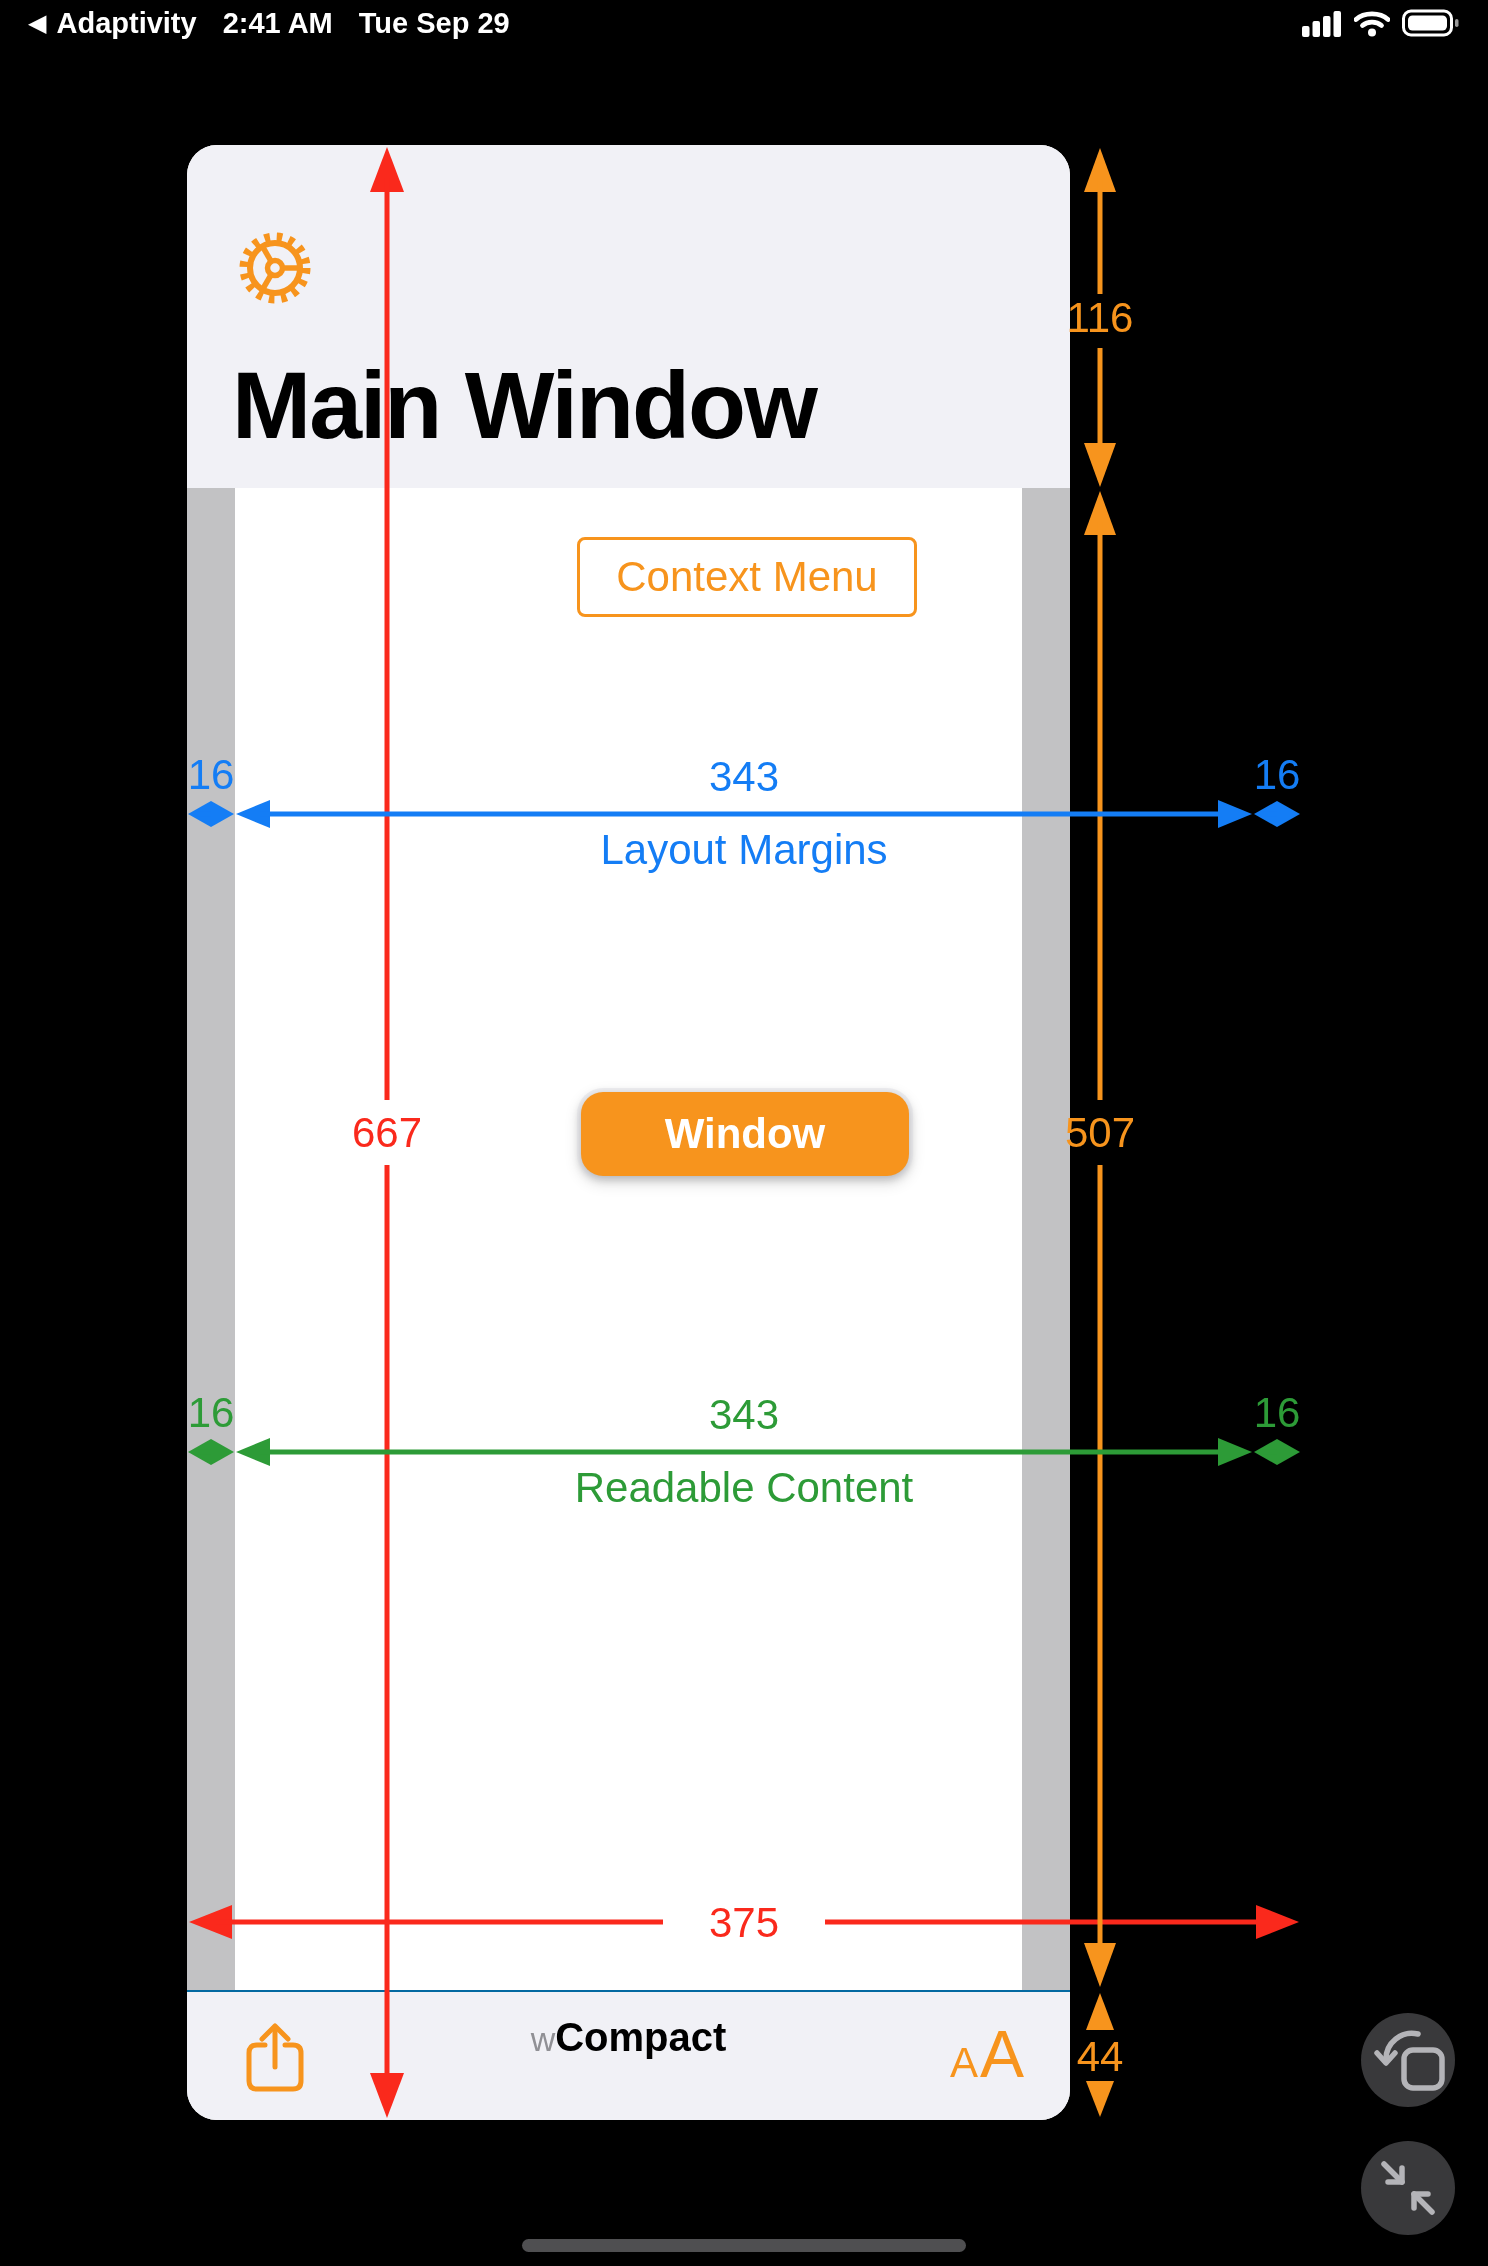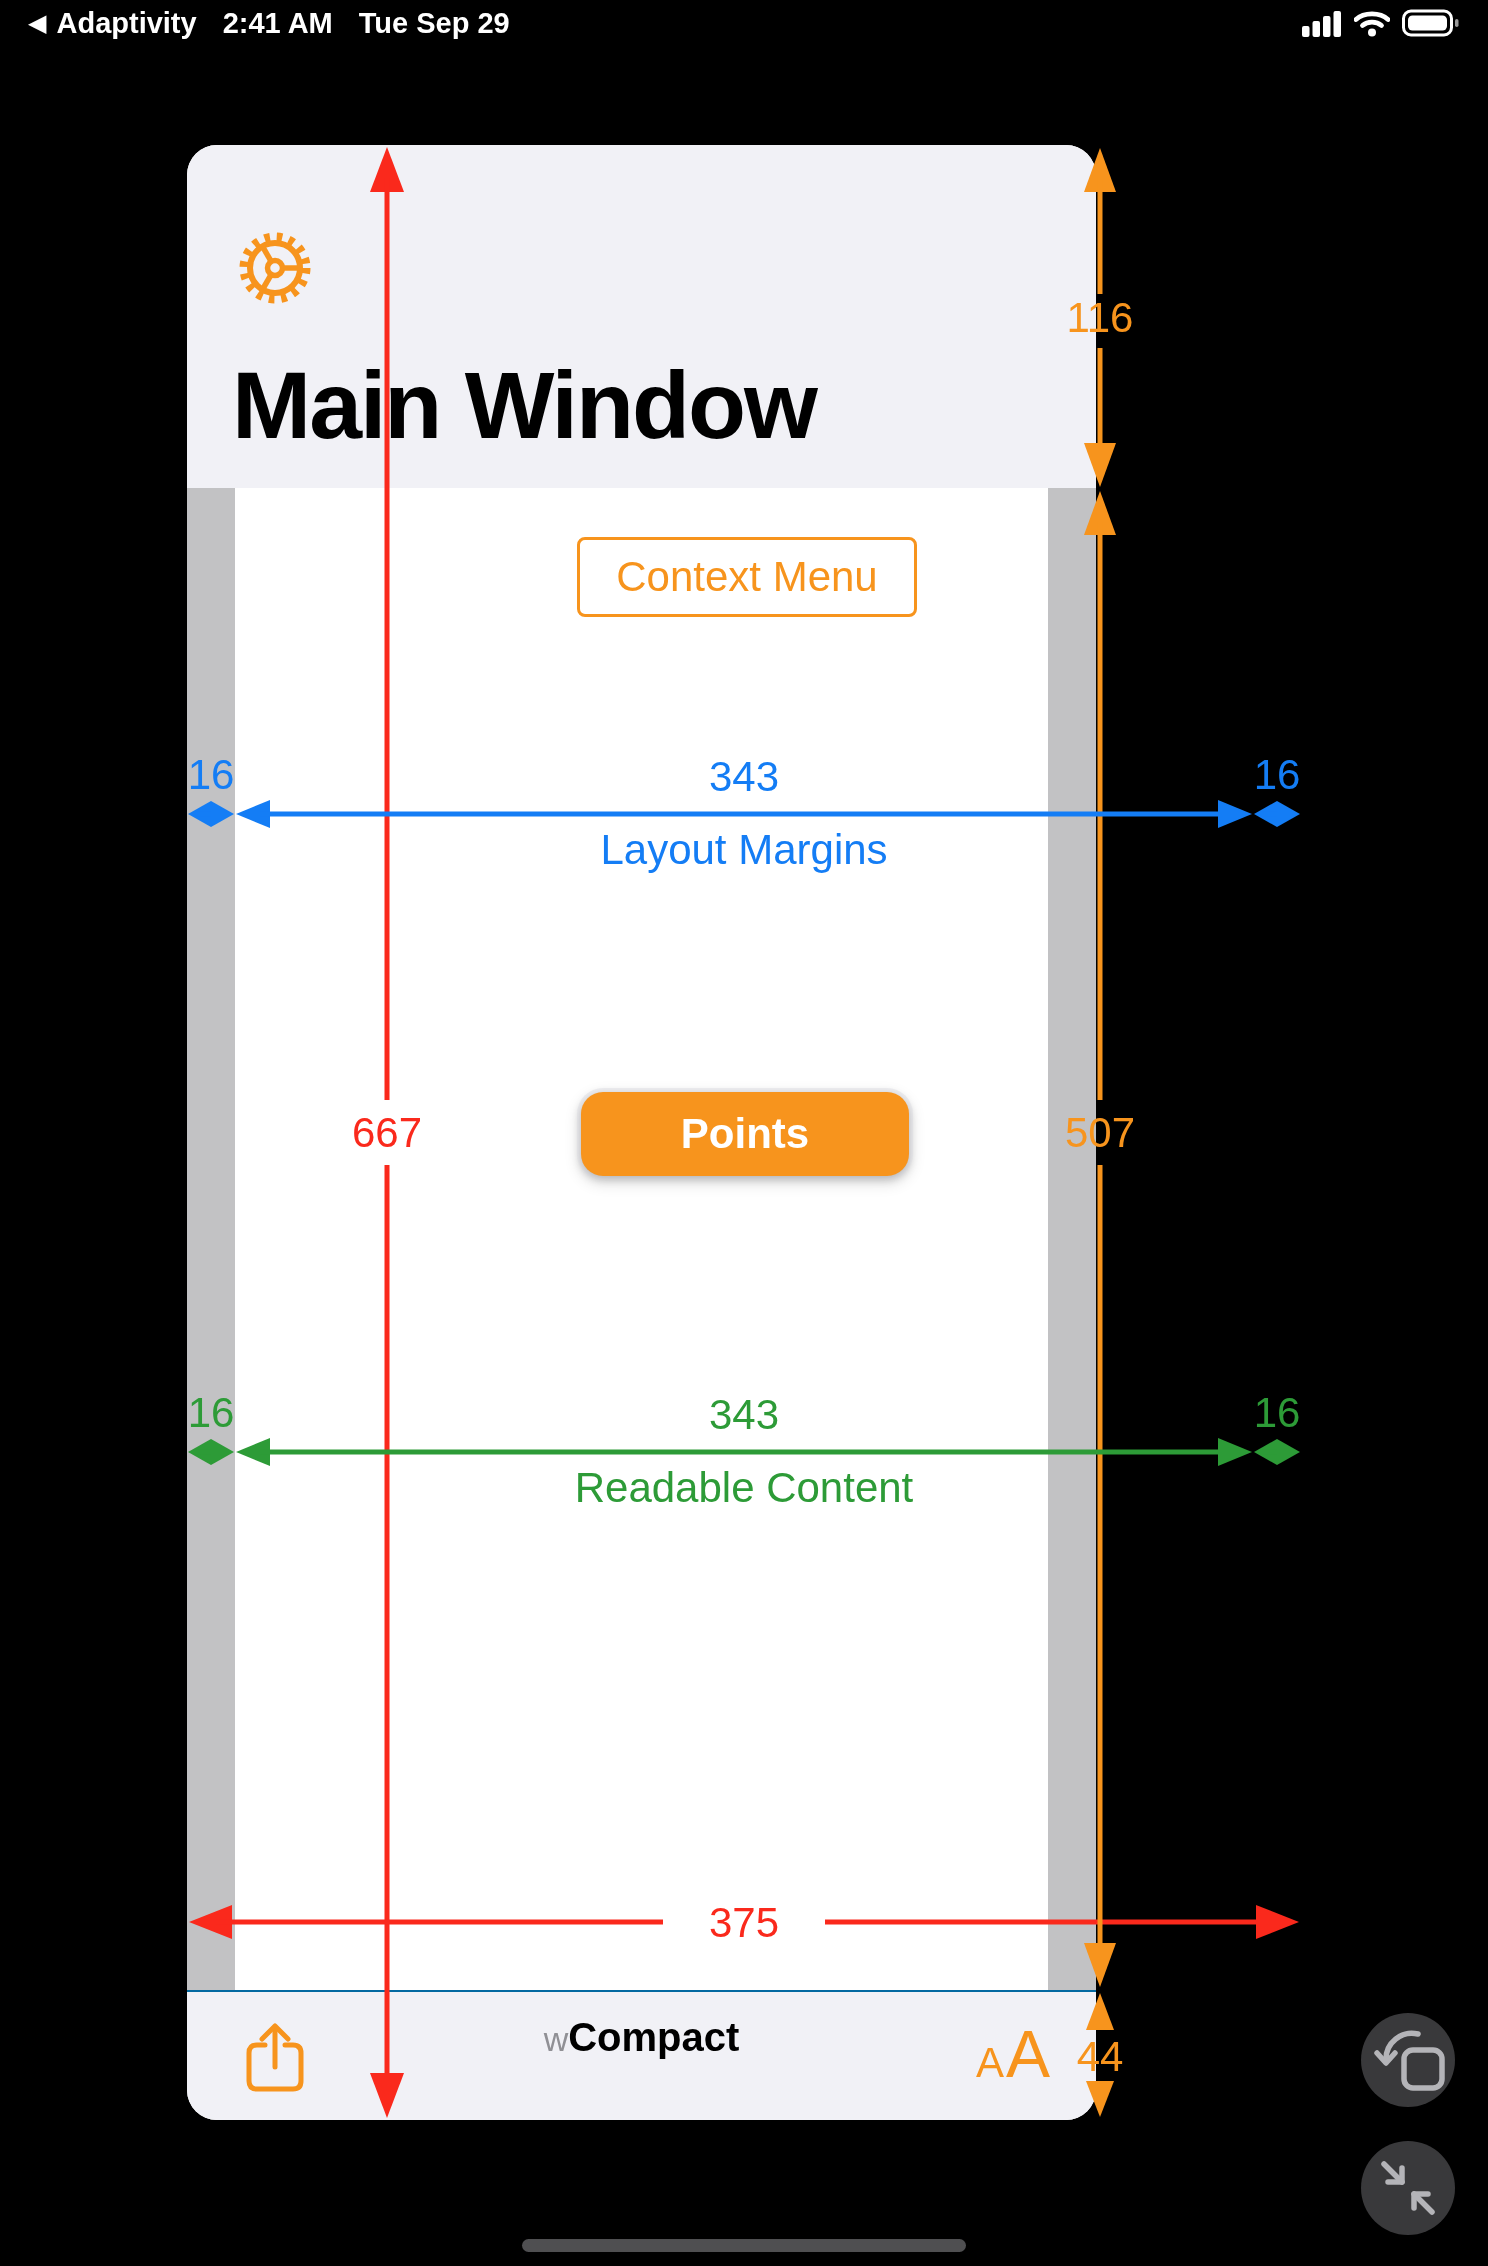--- a/index.html
+++ b/index.html
@@ -9,21 +9,21 @@
   
   .status-bar{position:absolute;top:0;left:0;width:100%;height:46px;display:flex;
               align-items:center;justify-content:space-between;color:#fff;padding:0 28px;box-sizing:border-box;}
   .sb-left{display:flex;align-items:center;gap:26px;font-size:29px;font-weight:600;}
   .sb-back{display:flex;align-items:center;gap:10px;}
   .sb-back-icon{font-size:24px;line-height:1;}
   .sb-right{display:flex;align-items:center;gap:12px;}
 
   
   .card{position:absolute;left:187px;top:145px;width:883px;height:1975px;background:#fff;
-        border-radius:30px;overflow:hidden;padding-left:26px;}
+        border-radius:30px;overflow:hidden;}
   .card-header{position:absolute;left:0;top:0;width:100%;height:343px;background:#F1F1F6;}
   .page-title{position:absolute;left:45px;top:206px;font-size:95px;font-weight:700;
               letter-spacing:-2px;color:#000;white-space:nowrap;}
   .icon-btn{position:absolute;width:80px;height:80px;background:none;border:none;padding:0;cursor:pointer;}
   .gear-btn{left:48px;top:83px;}
   .more-btn{left:988px;top:83px;}
 
   .side-strip{position:absolute;top:343px;height:1502px;width:48px;background:#C2C2C4;}
   .strip-l{left:0;} .strip-r{right:0;}
 
@@ -122,21 +122,21 @@
       </button>
       <div class="page-title">Main Window</div>
     </div>
 
     <div class="side-strip strip-l"></div>
     <div class="side-strip strip-r"></div>
 
     <button class="context-menu-btn">Context Menu</button>
 
     <div class="segmented">
-      <button class="seg selected">Points</button>
+      <button class="seg selected">Window</button>
     </div>
 
     <div class="toolbar">
       <button class="share-btn">
         <svg width="72" height="80" viewBox="0 0 72 80">
           <path d="M26,28 H18 Q10,28 10,36 V64 Q10,72 18,72 H54 Q62,72 62,64 V36 Q62,28 54,28 H46" fill="none" stroke="#F7941D" stroke-width="5" stroke-linecap="round"></path>
           <line x1="36" y1="50" x2="36" y2="10" stroke="#F7941D" stroke-width="5" stroke-linecap="round"></line>
           <polyline points="23,22 36,9 49,22" fill="none" stroke="#F7941D" stroke-width="5" stroke-linecap="round" stroke-linejoin="round"></polyline>
         </svg>
       </button>

